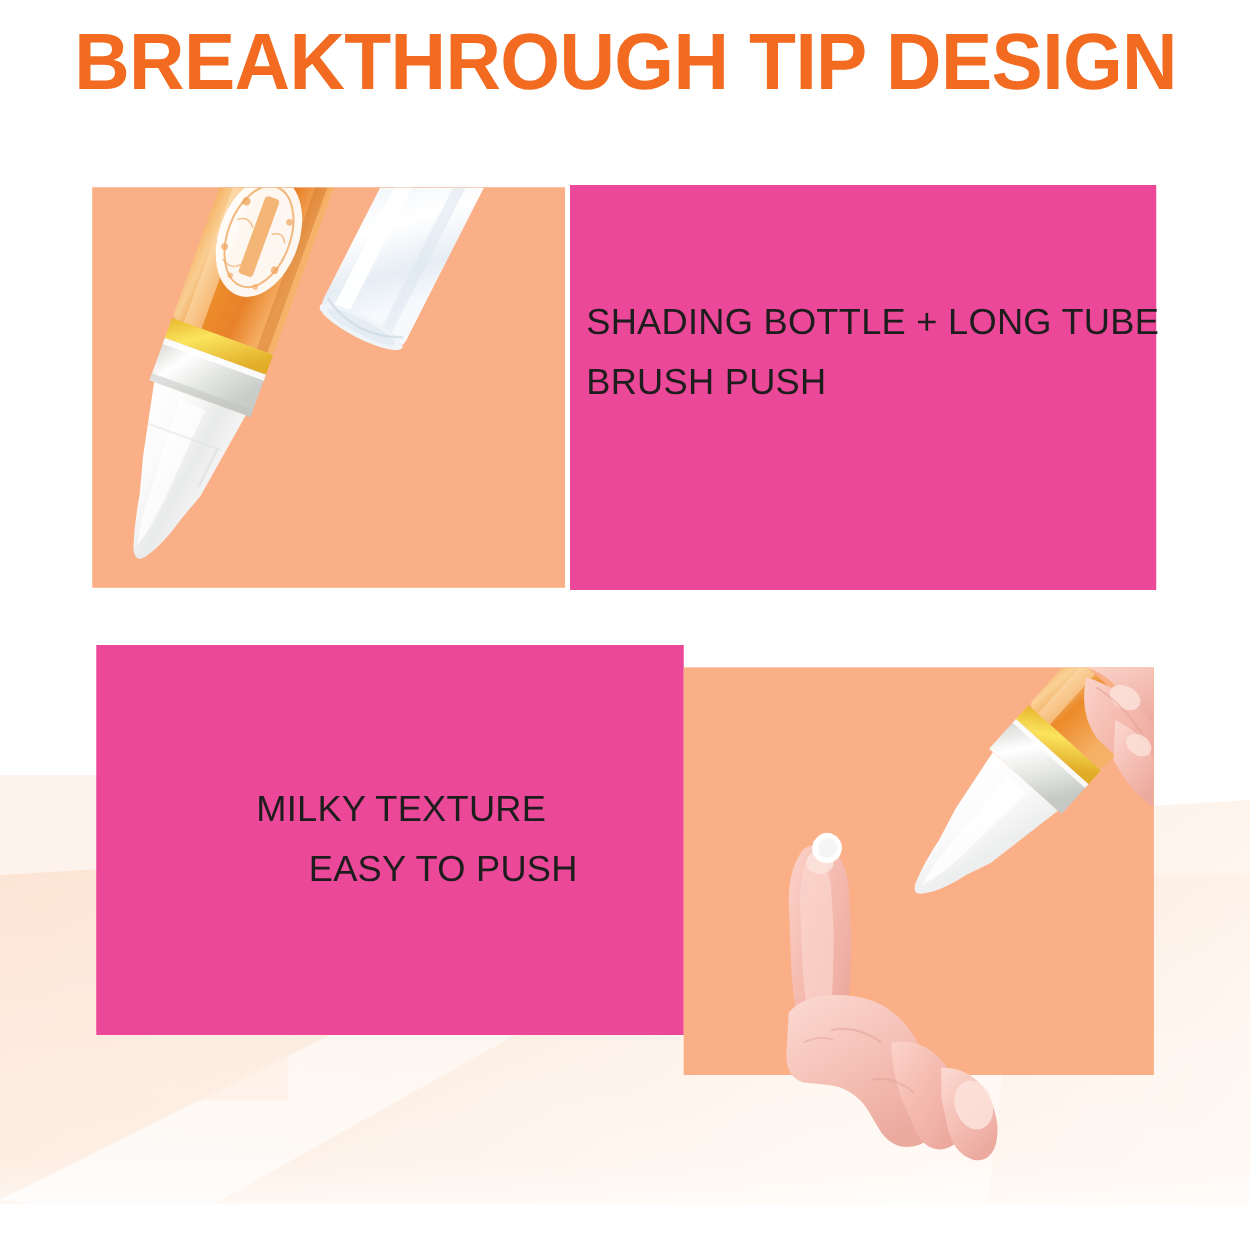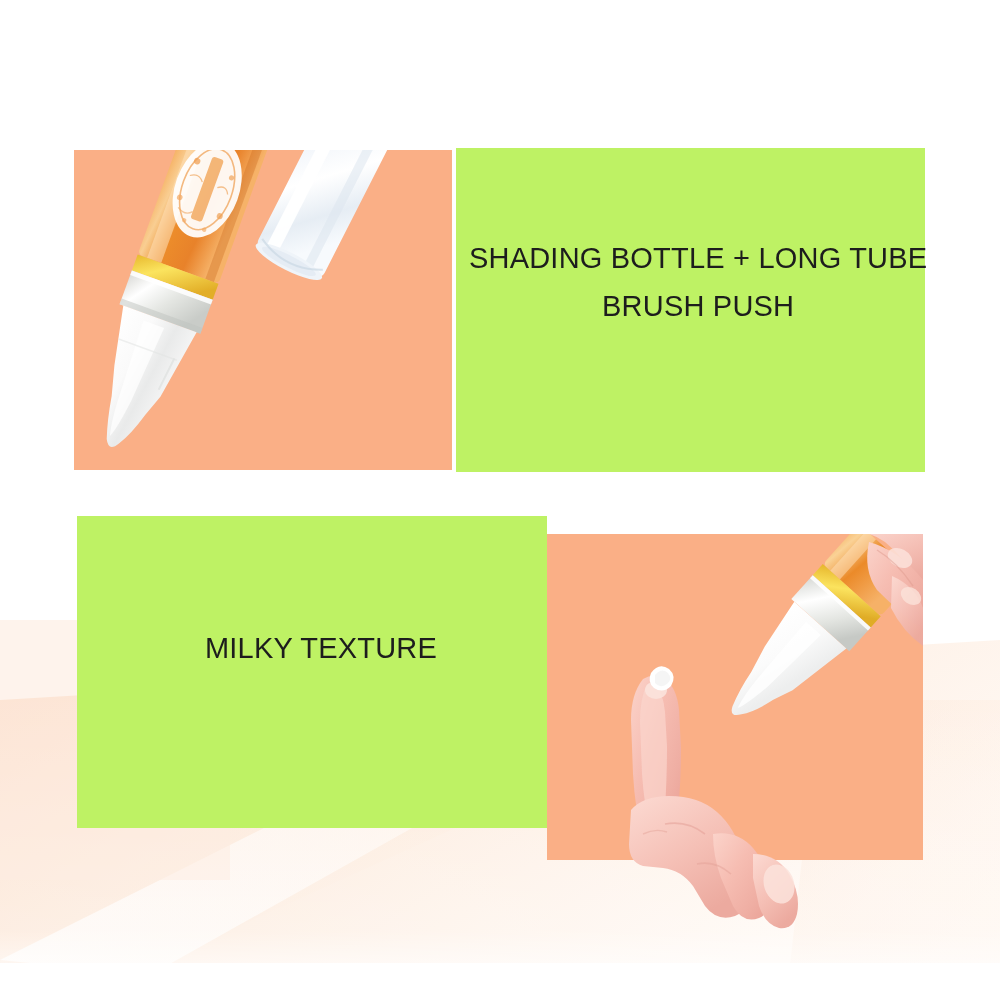--- a/index.html
+++ b/index.html
@@ -67,23 +67,22 @@
     left: 0;
     top: 0;
     width: 100%;
     height: 100%;
     overflow: hidden;
     background: #FAAF86;
   }
 
   .textpanel {
     position: absolute;
-    background: #bef264;
+    background: #ec4899;
     z-index: 2;
-    text-align: center;
   }
   .textpanel .lines {
     position: absolute;
     color: #1d1d1d;
     font-size: 29px;
     line-height: 48px;
     letter-spacing: 0.2px;
     white-space: nowrap;
   }
   .line-indent {
@@ -165,20 +164,23 @@
     <path d="M0,960 L520,700 L640,700 L150,975 Z" fill="url(#swoosh3)" opacity="0.85"></path>
 
     <path d="M820,700 L1000,700 L1000,965 L790,965 Z" fill="url(#swoosh2)" opacity="0.5"></path>
 
     <path d="M0,620 L230,620 L230,880 L0,880 Z" fill="#FDEADC" opacity="0.55"></path>
 
     <rect x="0" y="690" width="1000" height="310" fill="url(#fadebottom)"></rect>
     <rect x="0" y="963" width="1000" height="37" fill="#FFFFFF"></rect>
   </svg>
 
+  <div id="headline">
+    <span class="headline-text">BREAKTHROUGH TIP DESIGN</span>
+  </div>
 
   <div class="textpanel" id="textpanel-1">
     <div class="lines">
       <div>SHADING BOTTLE + LONG TUBE</div>
       <div>BRUSH PUSH</div>
       <div class="line-gap"></div>
     </div>
   </div>
 
   <div class="photo" id="photo-1">
@@ -269,20 +271,21 @@
             <path d="M79,206 L141,206" stroke="#E2E4E3" stroke-width="1.6" opacity="0.55"></path>
           </g>
         </g>
       </svg>
     </div>
   </div>
 
   <div class="textpanel" id="textpanel-2">
     <div class="lines">
       <div>MILKY TEXTURE</div>
+      <div class="line-indent">EASY TO PUSH</div>
     </div>
   </div>
 
   <div class="photo" id="photo-2">
     <svg viewBox="0 0 376 400" width="376" height="400" preserveAspectRatio="none" style="position:absolute; left:0; top:0;" aria-hidden="true">
       <defs>
         <linearGradient id="barrelG2" x1="0" y1="0" x2="1" y2="0.25">
           <stop offset="0%" stop-color="#F3A34D"></stop>
           <stop offset="25%" stop-color="#FAD296"></stop>
           <stop offset="55%" stop-color="#EB8A29"></stop>

